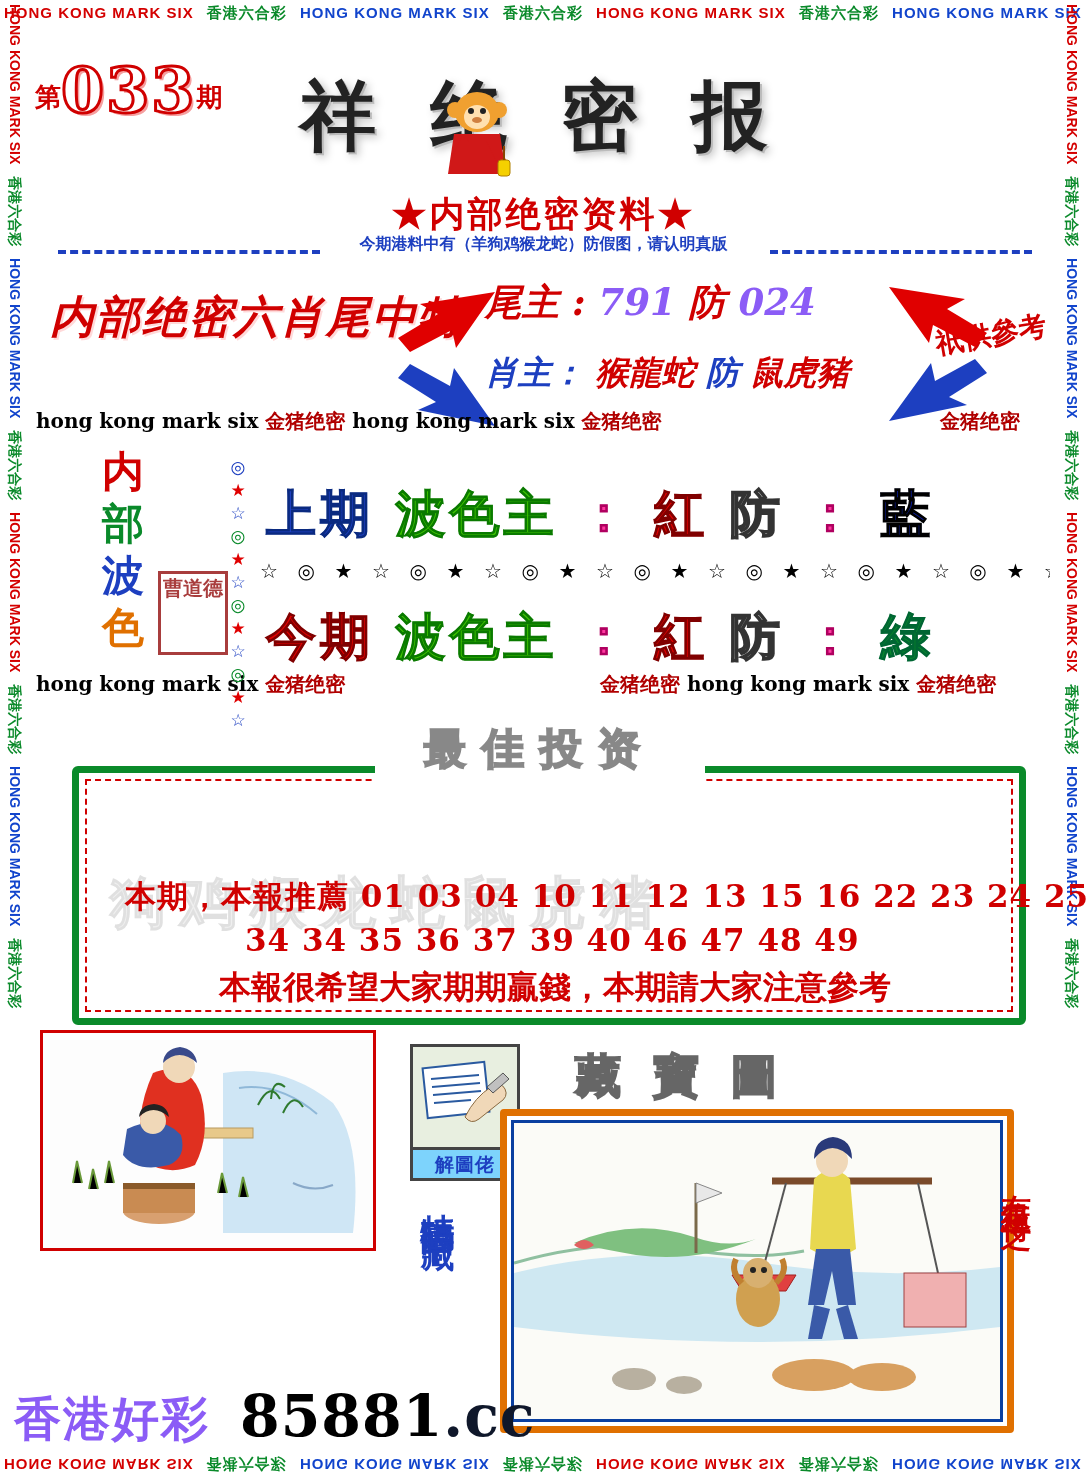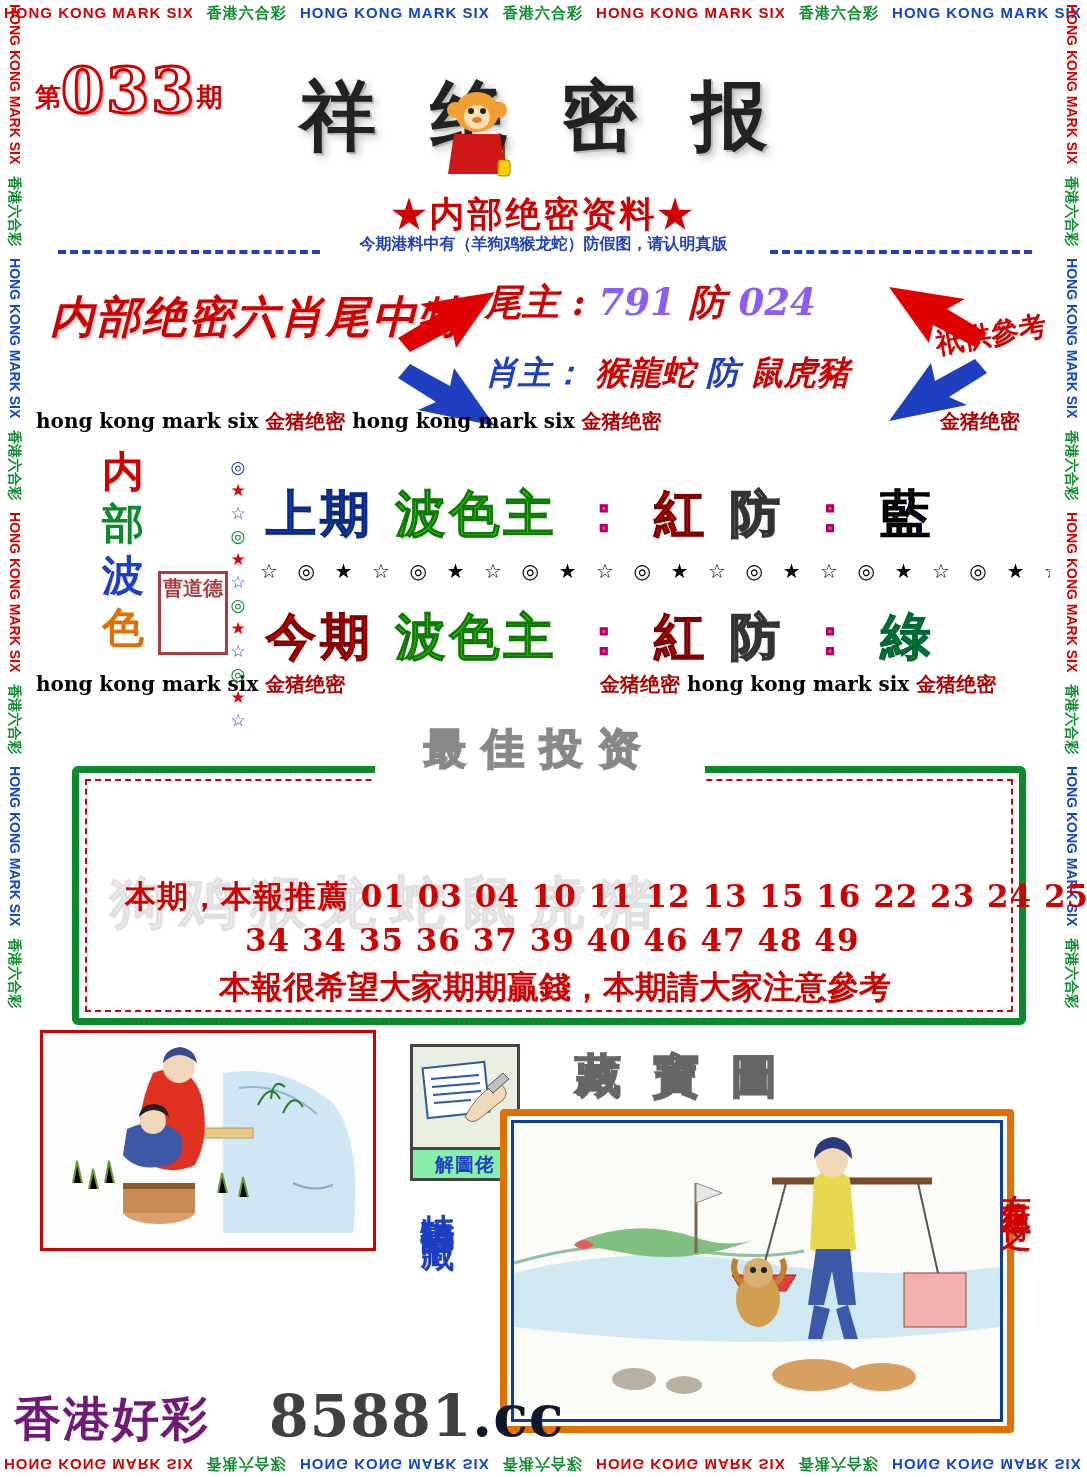--- a/index.html
+++ b/index.html
@@ -210,21 +210,21 @@
     border:7px solid #e07000;background:#fff;overflow:hidden;border-radius:4px;
   }
   .pic2 .pad{position:absolute;left:4px;top:4px;right:4px;bottom:4px;border:3px solid #0a3fa0;overflow:hidden;background:#fff;}
 
   .jietu{
     position:absolute;left:380px;top:1018px;width:104px;height:104px;
     border:3px solid #444;background:#e8efe0;
   }
   .jietu .cap{
     position:absolute;left:-3px;bottom:-30px;width:104px;height:28px;
-    background:#86efac;color:#1d3fc0;font-family:"DejaVu Serif", serif;
+    background:#7dd3fc;color:#1d3fc0;font-family:"DejaVu Serif", serif;
     font-size:19px;font-weight:bold;text-align:center;line-height:28px;
     border:3px solid #444;letter-spacing:1px;
   }
 
   .treasure{
     position:absolute;left:545px;top:1020px;width:400px;height:62px;
     font-family:"DejaVu Serif", serif;font-size:46px;font-weight:bold;
     letter-spacing:32px;color:#c0c0c0;-webkit-text-stroke:2px #666;
   }
 
@@ -234,28 +234,28 @@
   }
   .vtext.left{left:385px;top:1160px;font-size:34px;color:#1d3fc0;}
   .vtext.right{left:965px;top:1145px;font-size:30px;color:#d00000;}
 
   
   .footer{
     position:absolute;left:0;top:1382px;width:1087px;height:66px;
     font-family:"DejaVu Serif", serif;
   }
   .footer .cn{
-    position:absolute;left:14px;top:6px;font-size:47px;font-weight:bold;color:#701a75;
+    position:absolute;left:14px;top:6px;font-size:47px;font-weight:bold;color:#8b5cf6;
     letter-spacing:2px;
   }
   .footer .url{
     position:absolute;left:240px;top:0px;font-size:57px;font-weight:bold;color:#0a8a2a;
     letter-spacing:1px;
   }
-  .footer .url .dom{color:#404040;margin-left:29px;}
+  .footer .url .dom{color:#000000;}
   .footer .url .tld{color:#0f172a;}
 </style>
 </head>
 <body>
 
 <div class="page">
 
   <div class="marquee marquee-top">
     <span class="m-seg m-en">HONG KONG MARK SIX</span>
     <span class="m-seg m-cn">香港六合彩</span>

